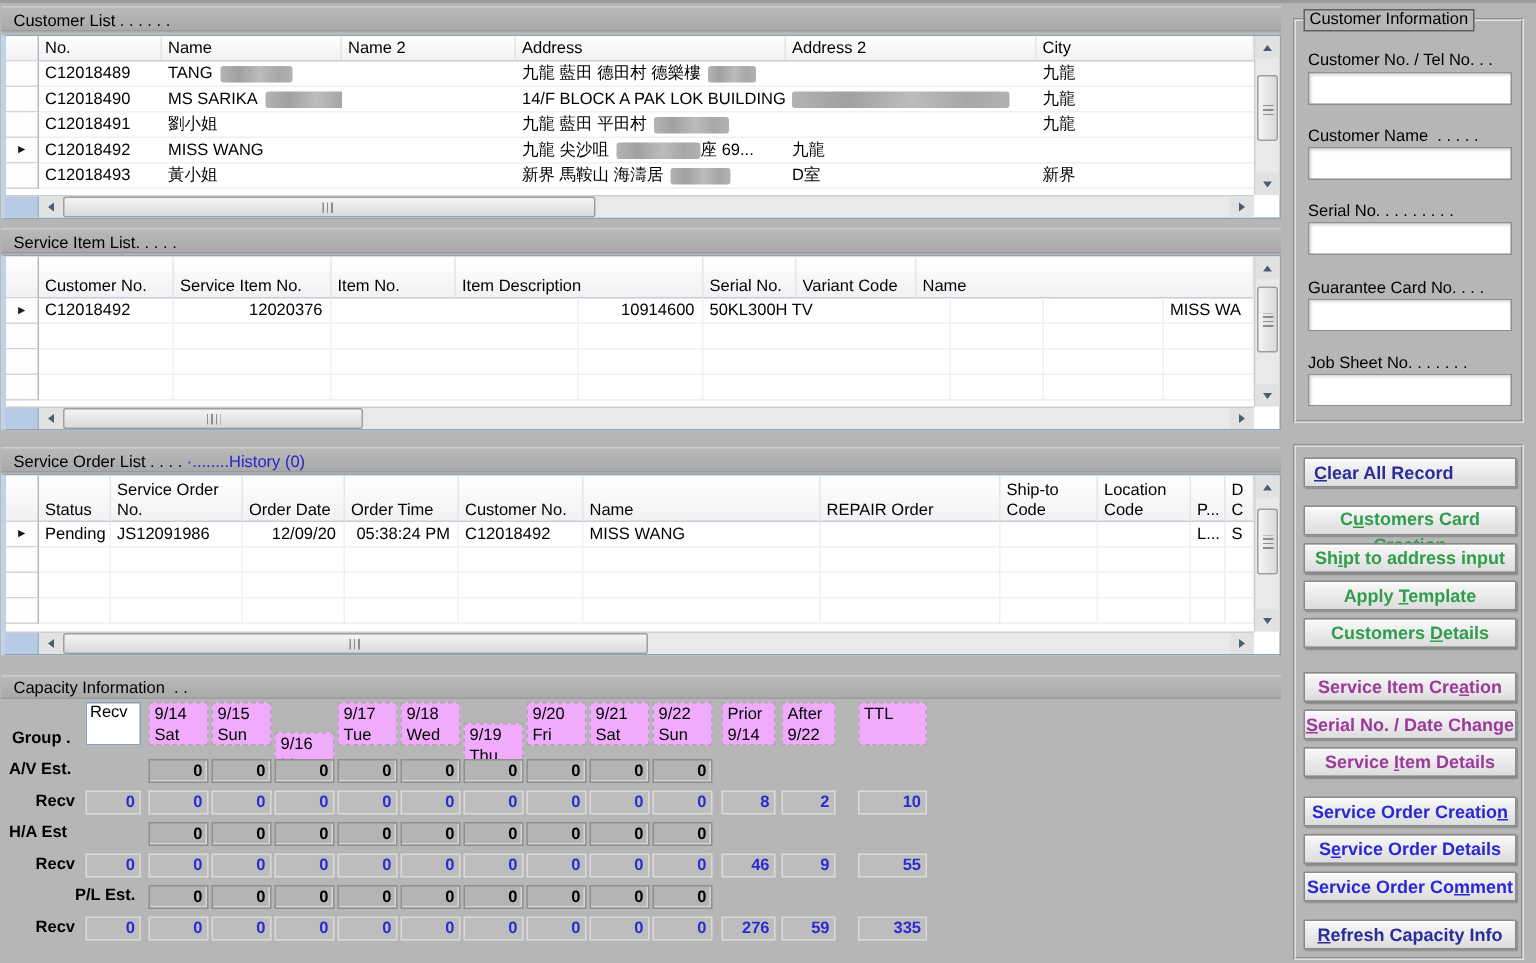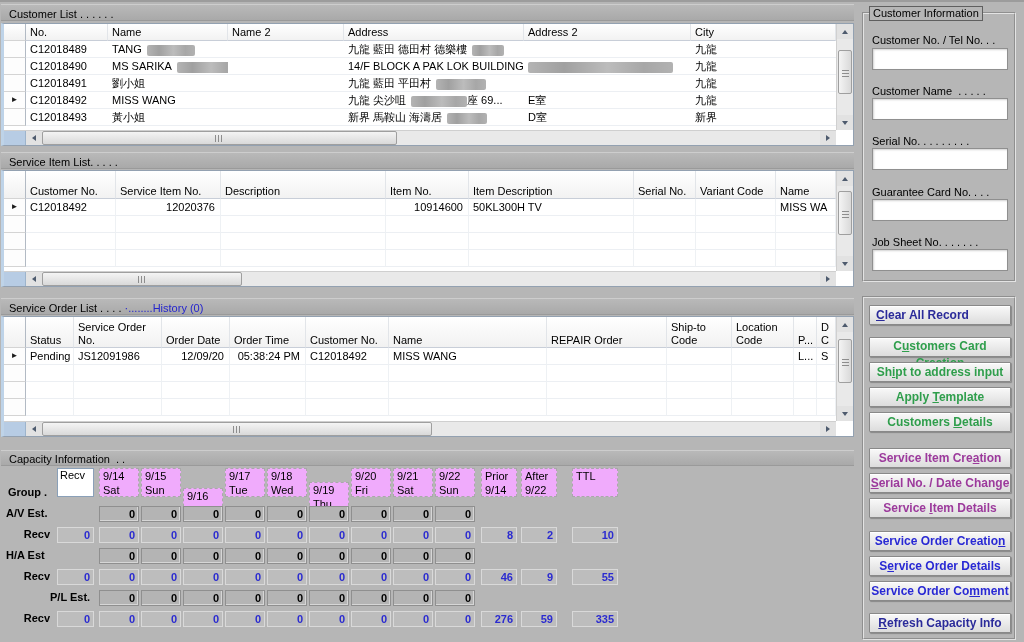--- a/index.html
+++ b/index.html
@@ -135,21 +135,20 @@
         <div class="c cl-city">九龍</div>
       </div>
       <div class="trow">
         <div class="sel">
             <span class="cur-arrow">►</span>
           </div>
         <div class="c cl-no">C12018492</div>
         <div class="c cl-name">MISS WANG</div>
         <div class="c cl-name2"></div>
         <div class="c cl-addr"><span>九龍 尖沙咀</span><span class="blur" style="width:56px"></span><span>座 69...</span></div>
-        <div class="c cl-addr2">E室</div>
         <div class="c cl-city">九龍</div>
       </div>
       <div class="trow">
         <div class="sel"></div>
         <div class="c cl-no">C12018493</div>
         <div class="c cl-name">黃小姐</div>
         <div class="c cl-name2"></div>
         <div class="c cl-addr"><span>新界 馬鞍山 海濤居</span><span class="blur" style="width:40px"></span></div>
         <div class="c cl-addr2">D室</div>
         <div class="c cl-city">新界</div>
@@ -183,21 +182,20 @@
 
   <div class="section-bar" style="top:152px;">
     <span>Service Item List. . . . .</span>
   </div>
   <div class="tframe" style="top:170px;height:117px;">
     <div style="position:absolute;left:0;top:0;right:17px;bottom:15px;overflow:hidden;">
       <div class="thead tall">
         <div class="sel" style="background:linear-gradient(#ffffff,#f1f1f1);height:28px;"></div>
         <div class="hc si-cust">Customer No.</div>
         <div class="hc si-no">Service Item No.</div>
-        <div class="hc si-desc">Description</div>
         <div class="hc si-item">Item No.</div>
         <div class="hc si-idesc">Item Description</div>
         <div class="hc si-ser">Serial No.</div>
         <div class="hc si-var">Variant Code</div>
         <div class="hc si-name">Name</div>
       </div>
       <div class="trow sepcols">
         <div class="sel">
             <span class="cur-arrow">►</span>
           </div>

